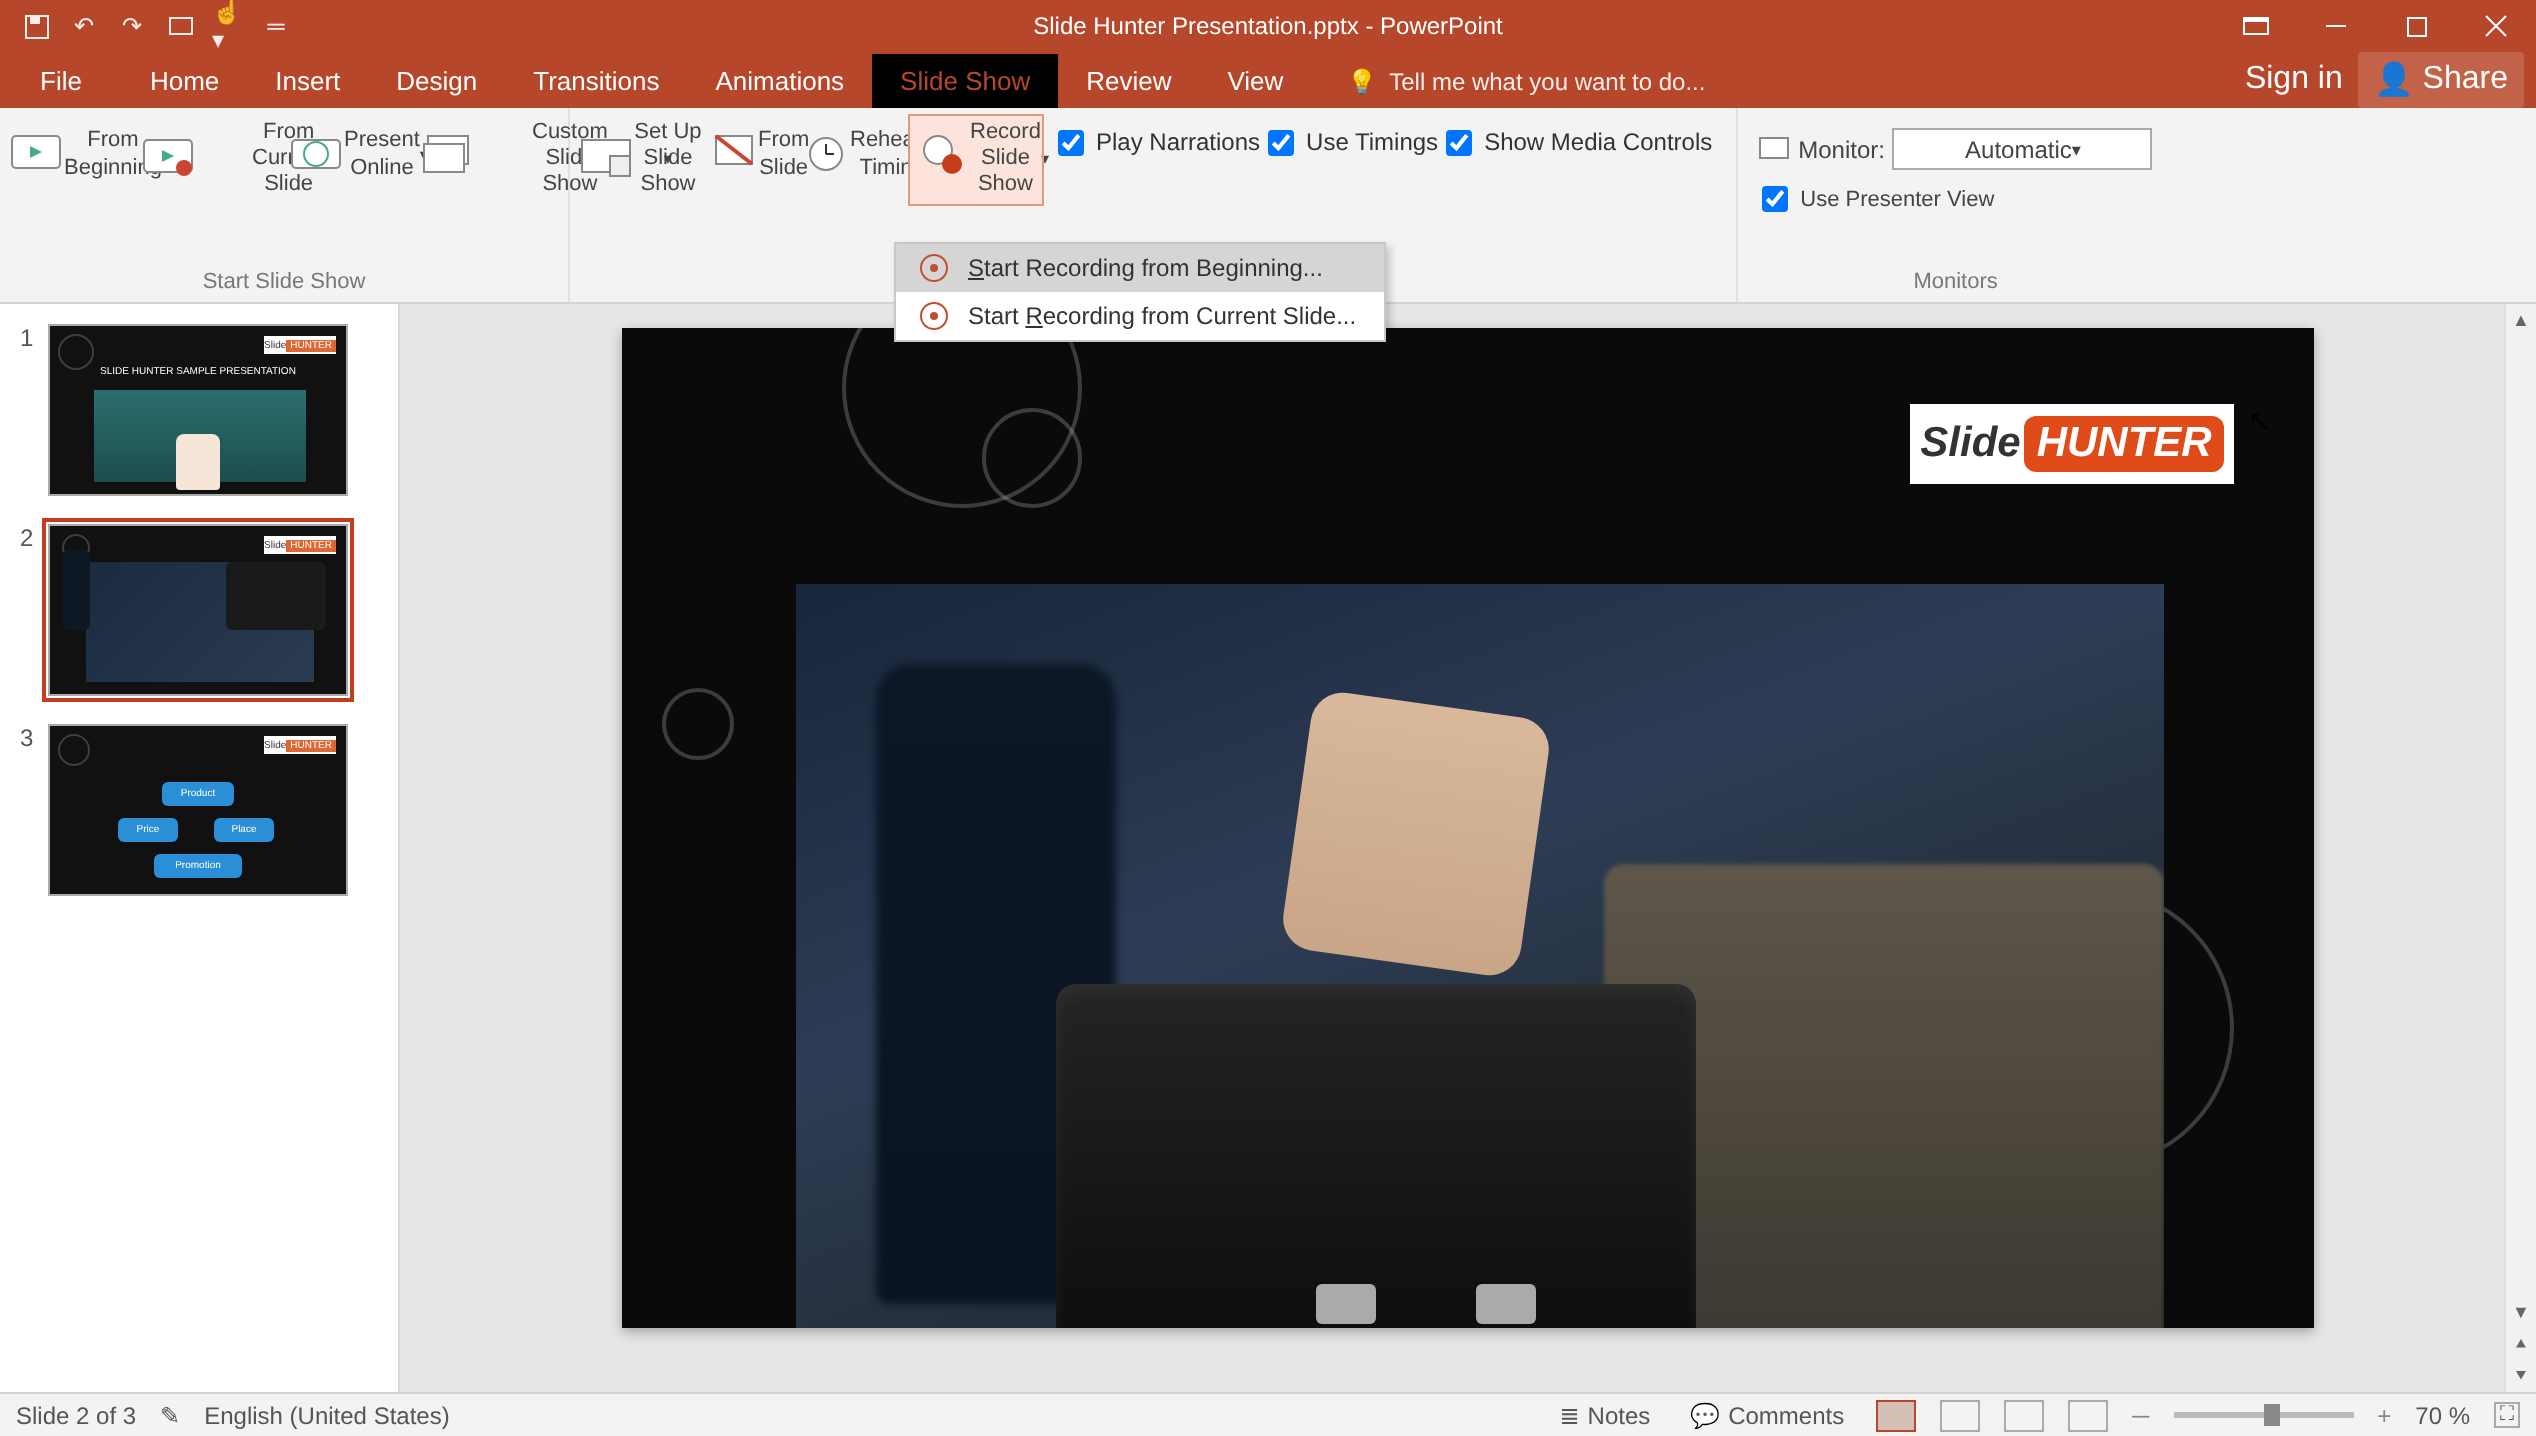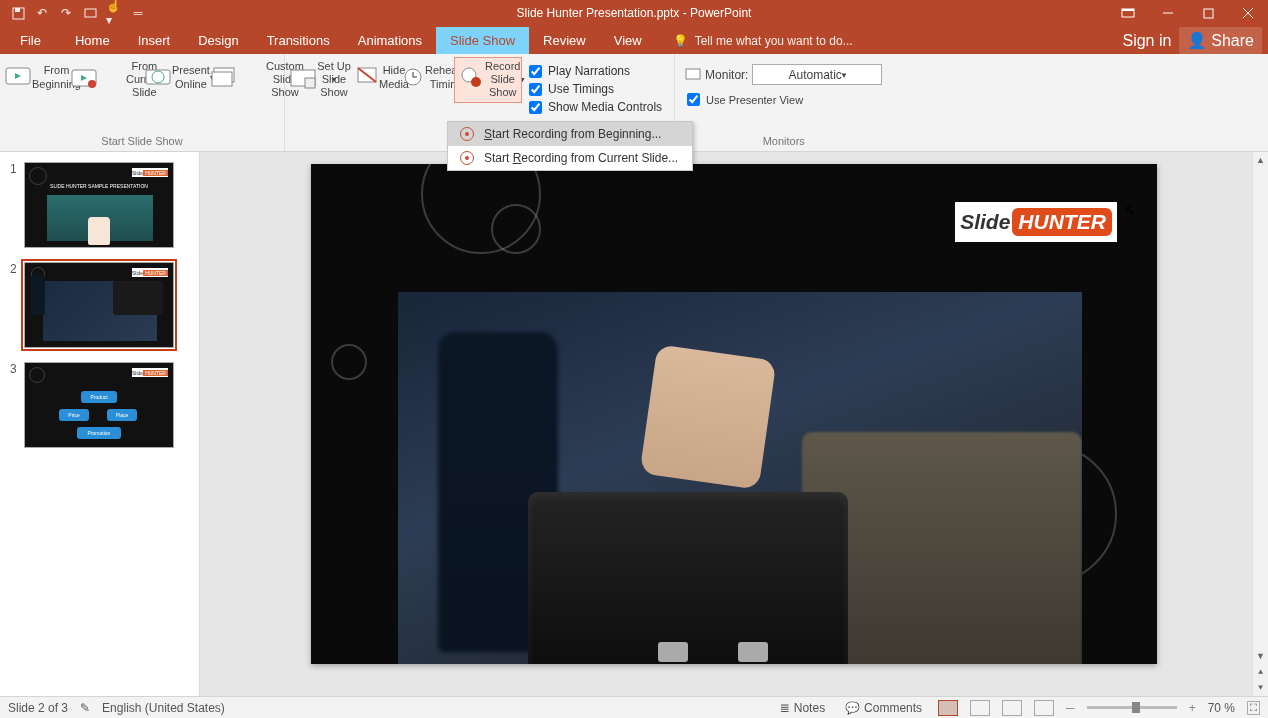--- a/index.html
+++ b/index.html
@@ -6,36 +6,36 @@
 html, body { width: 1268px; height: 718px; overflow: hidden; background: #fff; }
 .titlebar { height: 26px; background: #b7472a; display: flex; align-items: center; color: #fff; font-size: 12px; }
 .qat { display: flex; align-items: center; gap: 8px; padding-left: 10px; }
 .qat-icon { width: 16px; height: 16px; display: flex; align-items: center; justify-content: center; font-size: 12px; opacity: .9; cursor: pointer; }
 .title-text { position: absolute; left: 50%; transform: translateX(-50%); font-size: 12px; }
 .win-controls { margin-left: auto; display: flex; gap: 0; }
 .win-btn { width: 40px; height: 26px; display: flex; align-items: center; justify-content: center; cursor: pointer; }
 
 .tabbar { height: 28px; background: #b7472a; display: flex; align-items: flex-end; color: #fff; font-size: 13px; }
 .tab { padding: 6px 14px 6px; cursor: pointer; }
-.tab.active { background: #7dd3fc; color: #b7472a; margin-top: 44px; }
+.tab.active { background: #000000; color: #b7472a; margin-top: 44px; }
 .tab.file { padding-left: 20px; padding-right: 20px; }
 .tellme { display: flex; align-items: center; gap: 6px; margin-left: 6px; padding: 6px 12px; opacity: .9; font-size: 12px;}
 .signin-share { margin-left: auto; display: flex; align-items: center; gap: 0; padding-right: 6px; font-size: 16px;}
 .share-btn { background: rgba(255,255,255,.15); padding: 4px 8px; border-radius: 2px; display: flex; align-items: center; gap: 4px; cursor: pointer;}
 .signin { padding:4px 8px; cursor:pointer;}
 
 .ribbon { height: 98px; background: #f3f3f3; border-bottom: 1px solid #d4d4d4; display: flex; font-size: 11px; color: #444; position: relative; }
 .ribbon-group { display: flex; flex-direction: column; border-right: 1px solid #e0e0e0; }
 .ribbon-group-content { flex: 1; display: flex; align-items: flex-start; padding: 4px 2px 0; }
 .ribbon-group-label { text-align: center; font-size: 11px; color: #777; padding: 2px 0 4px; }
 .rbtn { display: flex; flex-direction: row; align-items: center; width: 66px; padding: 2px 2px; cursor: pointer; text-align: center; line-height: 1.2; }
 .rbtn.w80{width:74px;gap:28px;}
 .rbtn .ricn { width: 32px; height: 32px; margin-bottom: 3px; display:flex;align-items:center;justify-content:center;}
 .rbtn.highlight { background:#fce4dc; outline:1px solid #e6987f; }
-.check-col { display: flex; flex-direction: column; gap: 4px; padding: 6px 10px 0 8px; font-size: 12px; color:#333;}
+.check-col { display: flex; gap: 4px; padding: 6px 10px 0 8px; font-size: 12px; color:#333;}
 .chk { display: flex; align-items: center; gap: 6px; cursor:pointer;}
 .chk input { width:13px; height:13px; cursor:pointer;}
 .monitor-row { display:flex; align-items:center; gap:4px; padding:6px 8px 0; font-size:12px;}
 .monitor-row .mlabel{display:flex;align-items:center;gap:4px;}
 .monitor-sel { border:1px solid #aaa; background:#fff; height:21px; width:130px; padding:0 4px; font-size:12px; display:flex; align-items:center; justify-content:center; cursor:pointer;}
 .dropdown-menu { position:absolute; left:447px; top:67px; width:246px; background:#fff; border:1px solid #c8c8c8; box-shadow:2px 2px 4px rgba(0,0,0,.2); font-size:12px; color:#333; z-index:10;}
 .dropdown-item { display:flex; align-items:center; gap:10px; padding:5px 12px; cursor:pointer;}
 .dropdown-item.highlight { background:#d5d5d5; }
 .dropdown-item.disabled { color:#aaa; cursor:default; justify-content:space-between; padding-left:32px;}
 .dd-icon { width:14px; height:14px; border:1px solid #c05030; border-radius:50%; display:flex; align-items:center; justify-content:center;}
@@ -211,21 +211,21 @@
           </div>
           <span>Set Up Slide Show</span>
         </div>
       <div class="rbtn" style="width:46px">
           <div class="ricn">
             <svg width="24" height="24">
               <rect x="3" y="4" width="18" height="14" fill="#fff" stroke="#888"></rect>
               <line x1="3" y1="4" x2="21" y2="18" stroke="#c43" stroke-width="2"></line>
             </svg>
           </div>
-          <span>Hide Media</span>
+          <span>From Slide</span>
         </div>
       <div class="rbtn" style="width:56px">
           <div class="ricn">
             <svg width="24" height="24">
               <circle cx="12" cy="13" r="8" fill="#fff" stroke="#888"></circle>
               <line x1="12" y1="13" x2="12" y2="8" stroke="#333"></line>
               <line x1="12" y1="13" x2="16" y2="13" stroke="#333"></line>
             </svg>
           </div>
           <span>Rehearse Timings</span>

